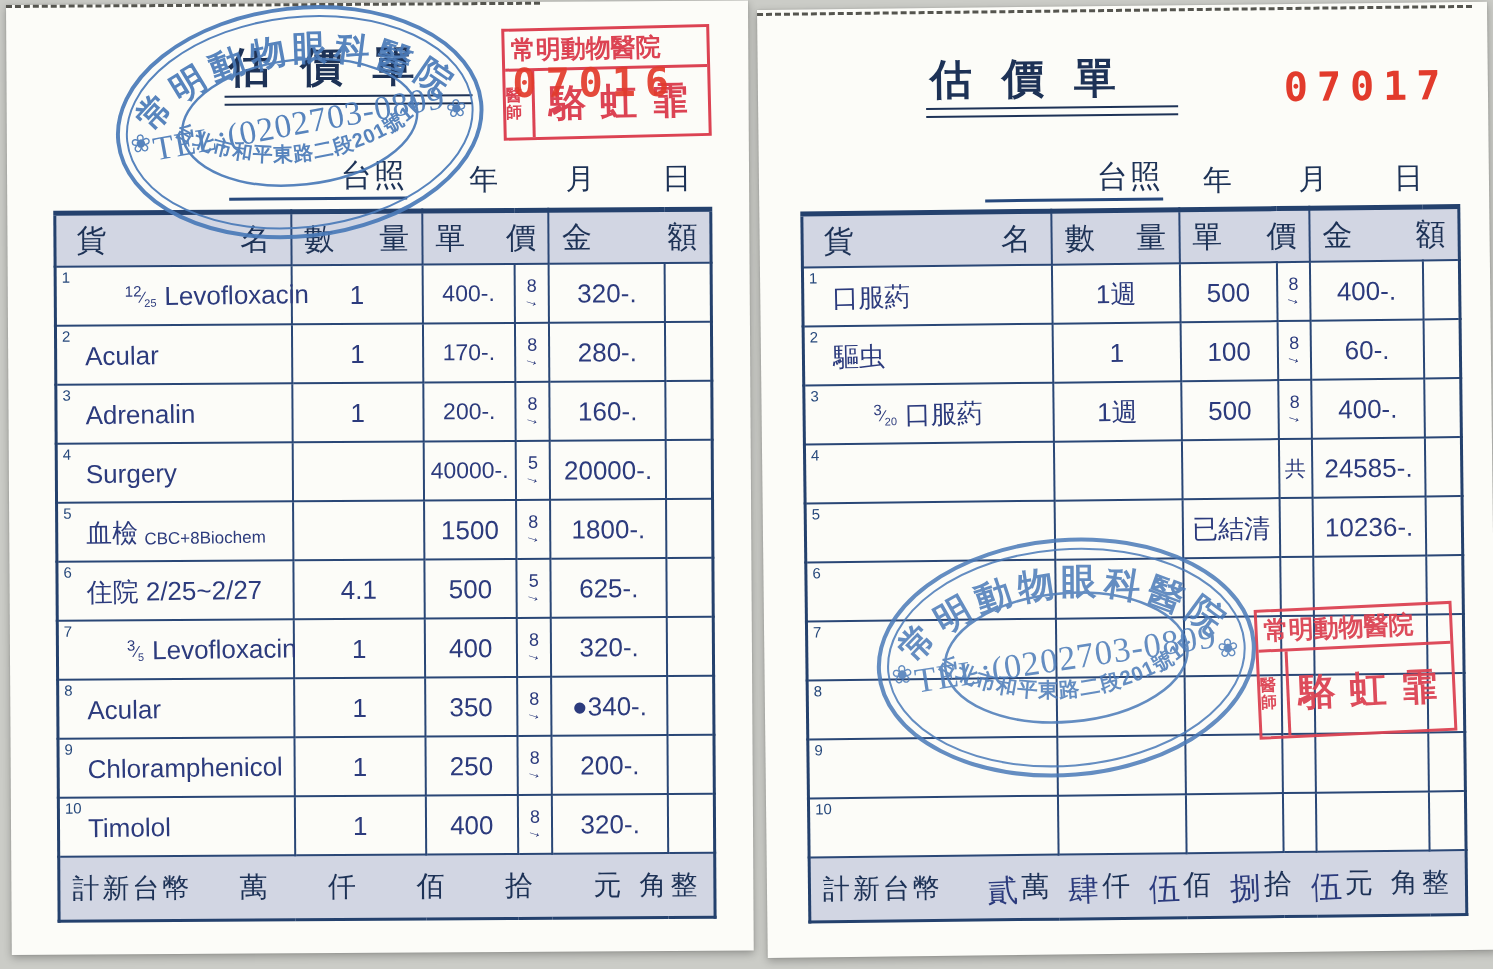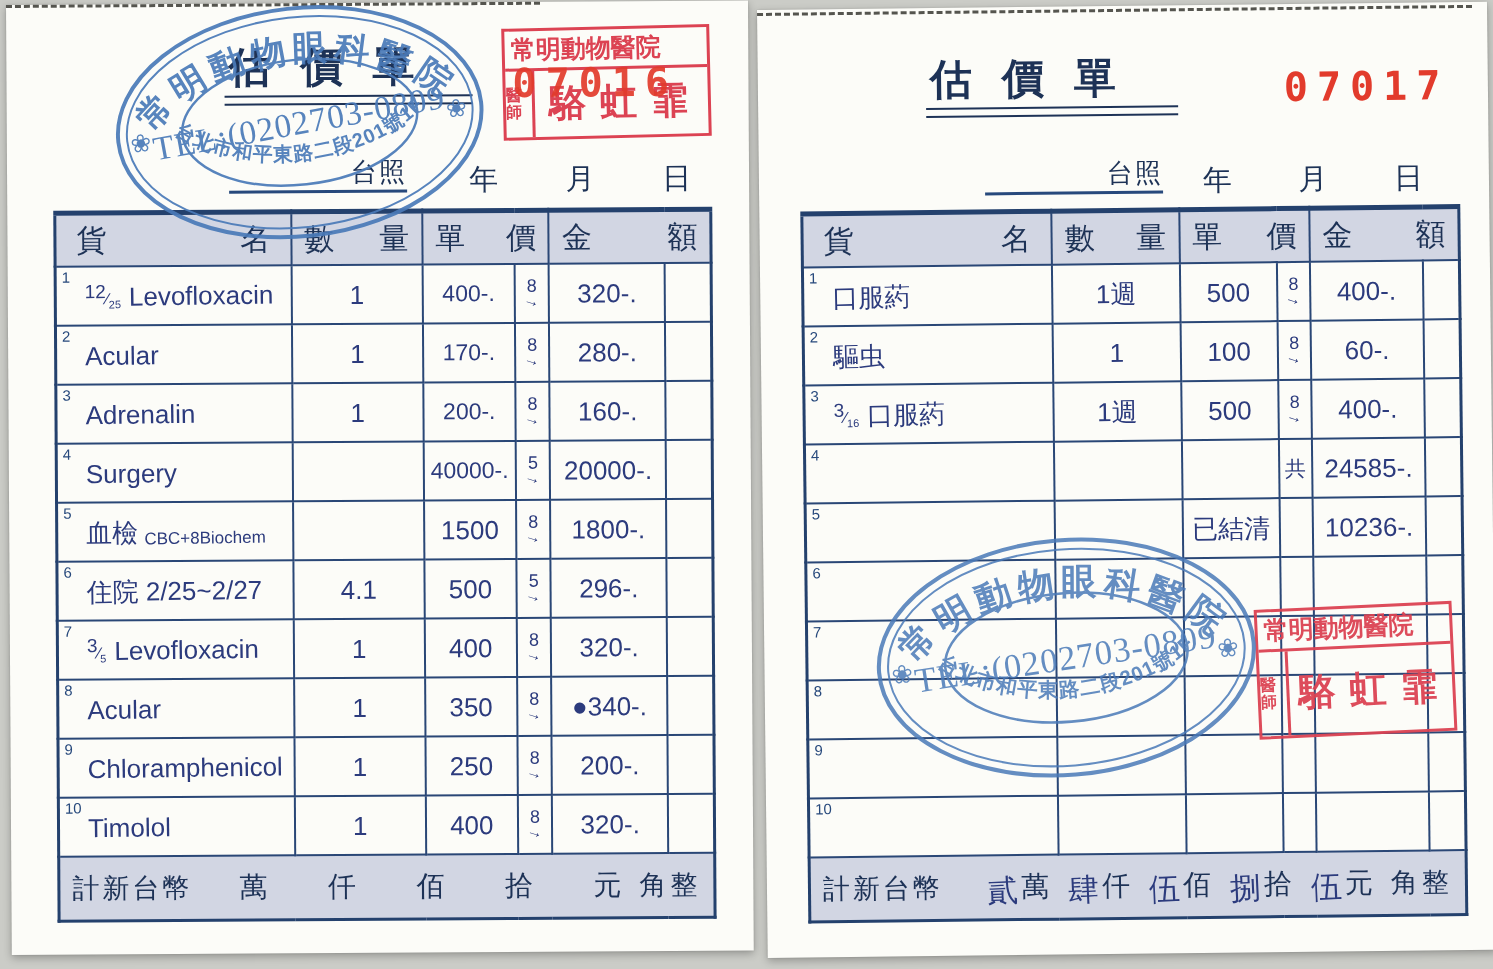--- a/index.html
+++ b/index.html
@@ -32,21 +32,21 @@
   .paper-right .title-underline{left:168px;top:100px;width:252px;}
   .serial{
     position:absolute;color:#e23b2c;font-size:40px;font-weight:600;
     font-family:"DejaVu Sans Mono", monospace;letter-spacing:9px;white-space:nowrap;
   }
   .paper-left  .serial{left:506px;top:58px;opacity:.92;z-index:6;}
   .paper-right .serial{left:526px;top:60px;}
   .attn{position:absolute;border-bottom:3.5px solid #27497c;text-align:right;color:#1d3256;}
   .paper-left  .attn{left:222px;top:152px;width:178px;}
   .paper-right .attn{left:226px;top:150px;width:178px;}
-  .attn span{font-size:26px;letter-spacing:2px;font-family:Liberation Serif, serif;}
+  .attn span{font-size:31px;letter-spacing:2px;font-family:Liberation Serif, serif;}
   .date-labels{position:absolute;display:flex;justify-content:space-between;color:#1d3256;font-size:29px;}
   .paper-left  .date-labels{left:462px;top:158px;width:222px;}
   .paper-right .date-labels{left:444px;top:156px;width:220px;}
 
   
   .table-wrap{position:absolute;}
   .paper-left  .table-wrap{left:46px;top:206px;width:659px;}
   .paper-right .table-wrap{left:41px;top:202px;width:660px;}
   table.items{width:100%;border-collapse:collapse;table-layout:fixed;border:3px solid #24416d;border-top:5px solid #24416d;}
   table.items th,table.items td{border:2px solid #2a4776;padding:0;}
@@ -55,21 +55,21 @@
   tfoot td{height:62px;background:#d2d6e3;border-top:3px solid #24416d;}
   .pair{display:flex;justify-content:space-between;align-items:center;padding:0 20px;color:#1d3256;font-size:30px;font-weight:500;}
   .pair.tight{padding:0 12px;}
   .cell-name{position:relative;vertical-align:middle;}
   .rowno{position:absolute;top:1px;left:5px;font-size:15px;color:#27497c;}
   
   .hw{color:#2c3b7d;font-size:26px;white-space:nowrap;line-height:1;}
   .name-hw{display:flex;align-items:center;gap:6px;padding-left:28px;transform:rotate(-0.5deg);}
   .name-sub{font-size:17px;align-self:flex-end;margin-bottom:-2px;}
   .date-frac{font-size:16px;line-height:.8;margin-right:2px;}
-  .date-frac sup{font-size:19px;}
+  .date-frac sup{font-size:15px;margin-left:40px;}
   .date-frac sub{font-size:11px;}
   .cell-center{text-align:center;vertical-align:middle;}
   .cell-disc{text-align:center;vertical-align:middle;overflow:visible;}
   .disc-stack{display:flex;flex-direction:column;align-items:center;line-height:.9;color:#2c3b7d;}
   .disc-top{font-size:18px;}
   .disc-arrow{font-size:16px;transform:rotate(18deg);}
   .disc-gong{font-size:21px;color:#2c3b7d;}
   .price-note{font-size:23px;}
   .foot{display:flex;align-items:center;padding:0 12px;}
   .foot-label{color:#1d3256;font-size:27px;letter-spacing:3px;white-space:nowrap;}
@@ -280,21 +280,21 @@
               </span>
             </td>
             <td class="cell-center"><span class="hw">4.1</span></td>
             <td class="cell-center"><span class="hw">500</span></td>
             <td class="cell-disc">
               <span class="disc-stack">
                 <span class="disc-top">5</span>
                 <span class="disc-arrow">→</span>
               </span>
             </td>
-            <td class="cell-center"><span class="hw">296-.</span></td>
+            <td class="cell-center"><span class="hw">625-.</span></td>
             <td></td>
           </tr>
           <tr>
             <td class="cell-name">
               <span class="rowno">7</span>
               <span class="hw name-hw">
                 <span class="date-frac"><sup>3</sup>⁄<sub>5</sub></span>
                 <span>Levofloxacin</span>
               </span>
             </td>
@@ -488,21 +488,21 @@
                 <span class="disc-arrow">→</span>
               </span>
             </td>
             <td class="cell-center"><span class="hw">60-.</span></td>
             <td></td>
           </tr>
           <tr>
             <td class="cell-name">
               <span class="rowno">3</span>
               <span class="hw name-hw">
-                <span class="date-frac"><sup>3</sup>⁄<sub>16</sub></span>
+                <span class="date-frac"><sup>3</sup>⁄<sub>20</sub></span>
                 <span>口服葯</span>
               </span>
             </td>
             <td class="cell-center"><span class="hw">1週</span></td>
             <td class="cell-center"><span class="hw">500</span></td>
             <td class="cell-disc">
               <span class="disc-stack">
                 <span class="disc-top">8</span>
                 <span class="disc-arrow">→</span>
               </span>

